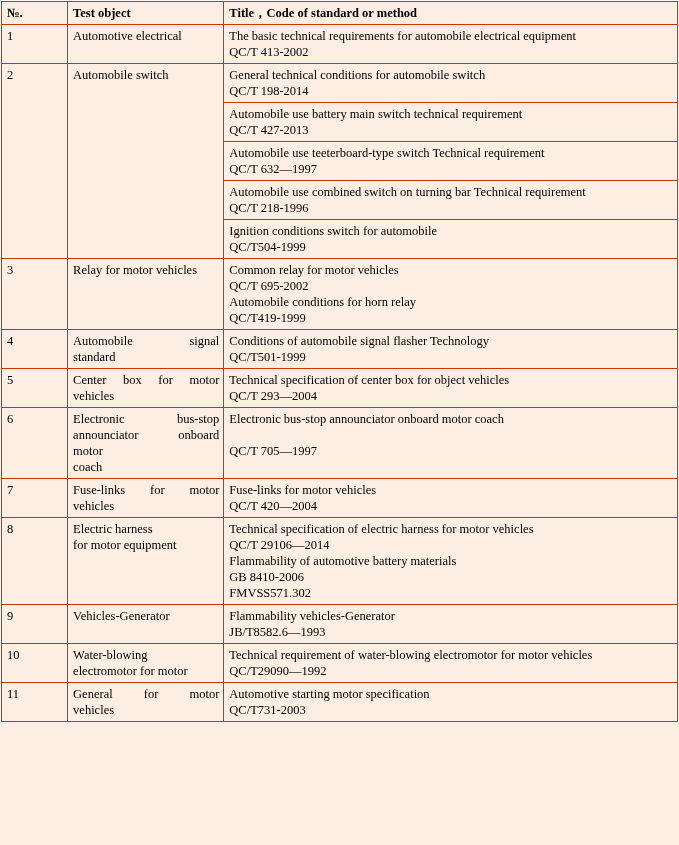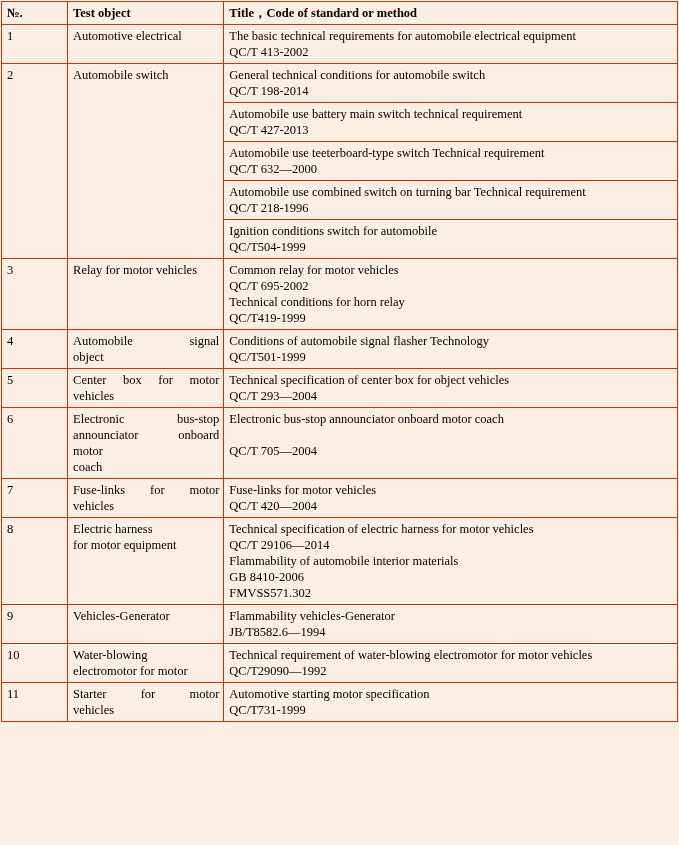--- a/index.html
+++ b/index.html
@@ -105,21 +105,21 @@
         </tr>
         <tr>
           <td class="title-cell">
             <div class="line">Automobile use battery main switch technical requirement</div>
             <div class="line">QC/T 427-2013</div>
           </td>
         </tr>
         <tr>
           <td class="title-cell">
             <div class="line">Automobile use teeterboard-type switch Technical requirement</div>
-            <div class="line">QC/T 632—2000</div>
+            <div class="line">QC/T 632—1997</div>
           </td>
         </tr>
         <tr>
           <td class="title-cell">
             <div class="line">Automobile use combined switch on turning bar Technical requirement</div>
             <div class="line">QC/T 218-1996</div>
           </td>
         </tr>
         <tr>
           <td class="title-cell">
@@ -128,32 +128,32 @@
           </td>
         </tr>
         <tr>
           <td class="no-cell" rowspan="1">3</td>
           <td class="obj-cell" rowspan="1">
             <div class="line">Relay for motor vehicles</div>
           </td>
           <td class="title-cell">
             <div class="line">Common relay for motor vehicles</div>
             <div class="line">QC/T 695-2002</div>
-            <div class="line">Technical conditions for horn relay</div>
+            <div class="line">Automobile conditions for horn relay</div>
             <div class="line">QC/T419-1999</div>
           </td>
         </tr>
         <tr>
           <td class="no-cell" rowspan="1">4</td>
           <td class="obj-cell" rowspan="1">
             <div class="justify-line">
               <span>Automobile</span>
               <span>signal</span>
             </div>
-            <div class="line">object</div>
+            <div class="line">standard</div>
           </td>
           <td class="title-cell">
             <div class="line">Conditions of automobile signal flasher Technology</div>
             <div class="line">QC/T501-1999</div>
           </td>
         </tr>
         <tr>
           <td class="no-cell" rowspan="1">5</td>
           <td class="obj-cell" rowspan="1">
             <div class="justify-line">
@@ -179,21 +179,21 @@
             <div class="justify-line">
               <span>announciator</span>
               <span>onboard</span>
             </div>
             <div class="line">motor</div>
             <div class="line">coach</div>
           </td>
           <td class="title-cell">
             <div class="line">Electronic bus-stop announciator onboard motor coach</div>
             <div class="line">&nbsp;</div>
-            <div class="line">QC/T 705—2004</div>
+            <div class="line">QC/T 705—1997</div>
           </td>
         </tr>
         <tr>
           <td class="no-cell" rowspan="1">7</td>
           <td class="obj-cell" rowspan="1">
             <div class="justify-line">
               <span>Fuse-links</span>
               <span>for</span>
               <span>motor</span>
             </div>
@@ -206,56 +206,56 @@
         </tr>
         <tr>
           <td class="no-cell" rowspan="1">8</td>
           <td class="obj-cell" rowspan="1">
             <div class="line">Electric harness</div>
             <div class="line">for motor equipment</div>
           </td>
           <td class="title-cell">
             <div class="line">Technical specification of electric harness for motor vehicles</div>
             <div class="line">QC/T 29106—2014</div>
-            <div class="line">Flammability of automobile interior materials</div>
+            <div class="line">Flammability of automotive battery materials</div>
             <div class="line">GB 8410-2006</div>
             <div class="line">FMVSS571.302</div>
           </td>
         </tr>
         <tr>
           <td class="no-cell" rowspan="1">9</td>
           <td class="obj-cell" rowspan="1">
             <div class="line">Vehicles-Generator</div>
           </td>
           <td class="title-cell">
             <div class="line">Flammability vehicles-Generator</div>
-            <div class="line">JB/T8582.6—1994</div>
+            <div class="line">JB/T8582.6—1993</div>
           </td>
         </tr>
         <tr>
           <td class="no-cell" rowspan="1">10</td>
           <td class="obj-cell" rowspan="1">
             <div class="line">Water-blowing</div>
             <div class="line">electromotor for motor</div>
           </td>
           <td class="title-cell">
             <div class="line">Technical requirement of water-blowing electromotor for motor vehicles</div>
             <div class="line">QC/T29090—1992</div>
           </td>
         </tr>
         <tr>
           <td class="no-cell" rowspan="1">11</td>
           <td class="obj-cell" rowspan="1">
             <div class="justify-line">
-              <span>Starter</span>
+              <span>General</span>
               <span>for</span>
               <span>motor</span>
             </div>
             <div class="line">vehicles</div>
           </td>
           <td class="title-cell">
             <div class="line">Automotive starting motor specification</div>
-            <div class="line">QC/T731-1999</div>
+            <div class="line">QC/T731-2003</div>
           </td>
         </tr>
       </tbody>
   </table>
 </div>
 
 </body></html>

